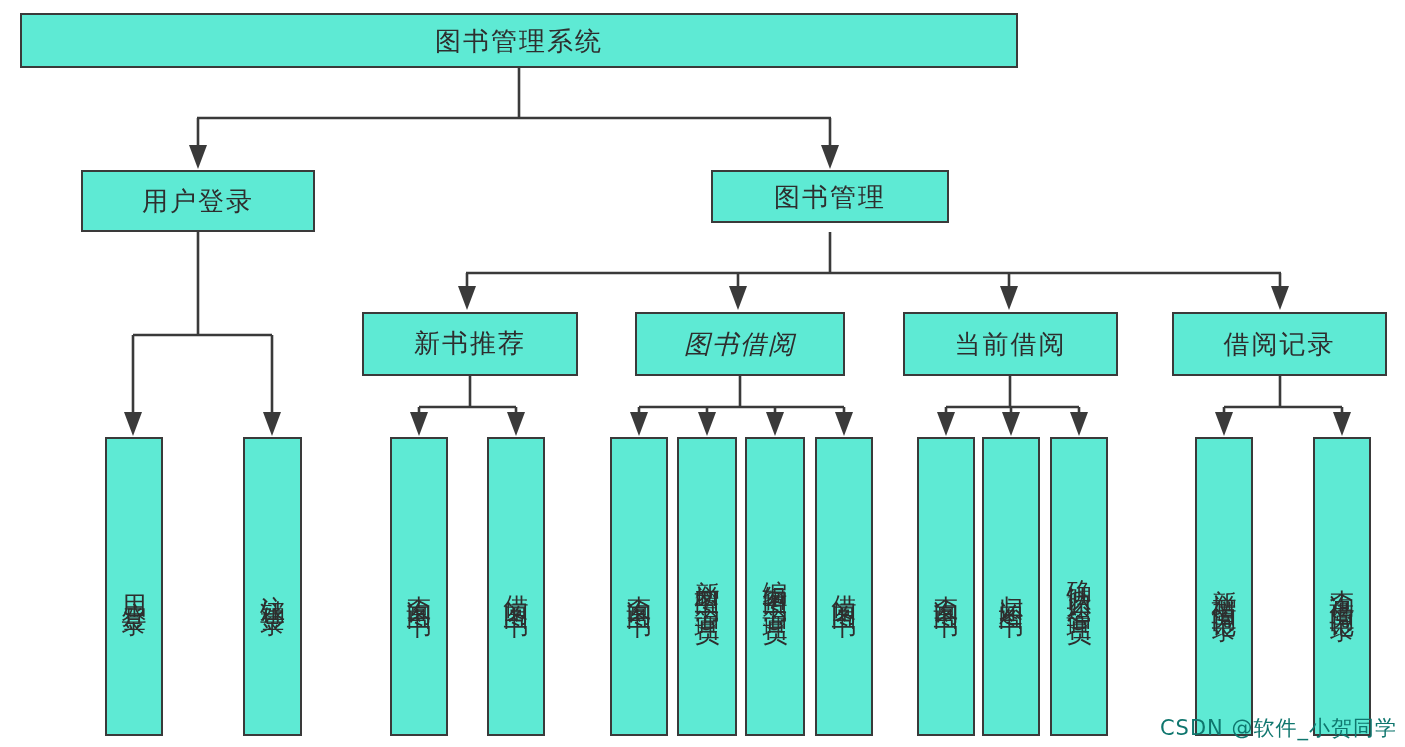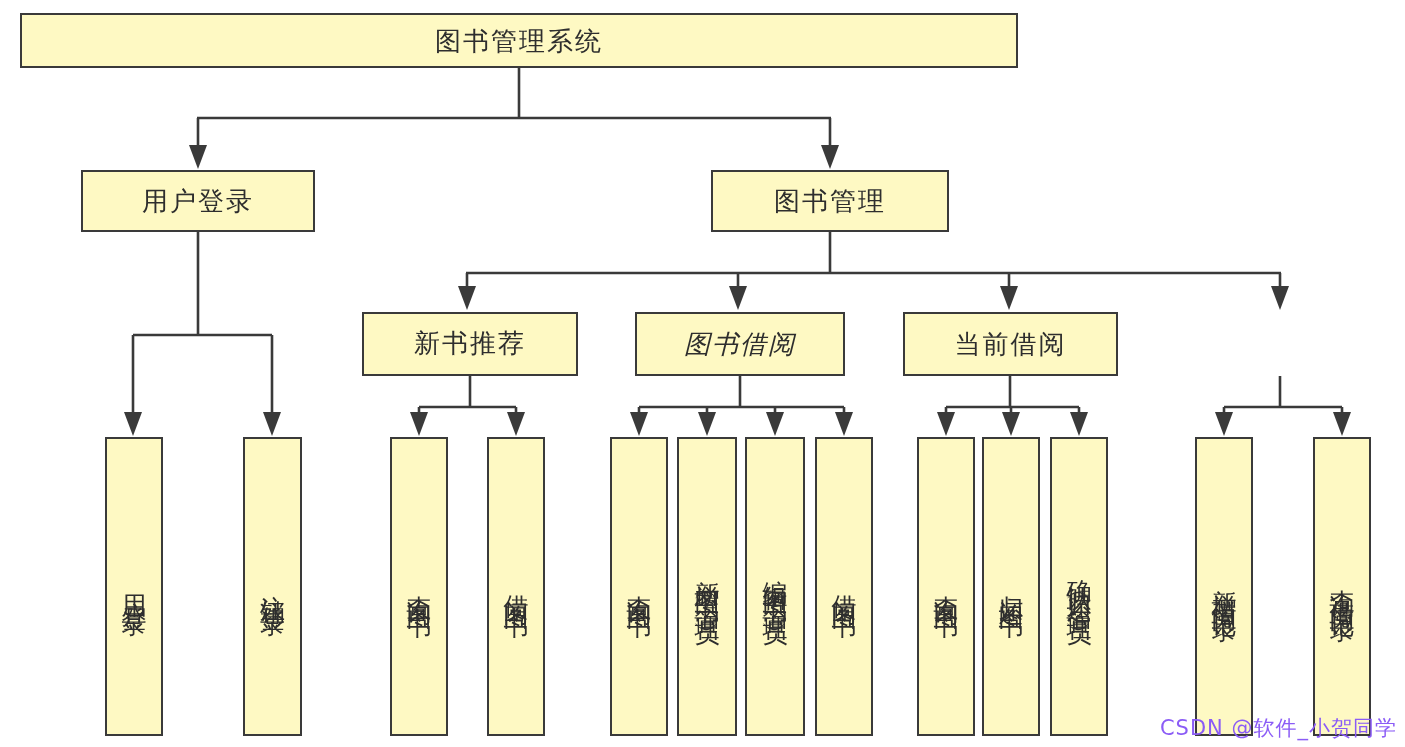--- a/index.html
+++ b/index.html
@@ -16,21 +16,21 @@
     left: 0; top: 0;
     width: 1405px; height: 747px;
     pointer-events: none;
   }
   .cl { stroke: #3a3a3a; stroke-width: 2.6; }
   .ah { fill: #3a3a3a; }
   .node {
     position: absolute;
     box-sizing: border-box;
     border: 2.5px solid #3a3a3a;
-    background: #fef9c3;
+    background: #5eead4;
     display: flex;
     align-items: center;
     justify-content: center;
     color: #2e2e2e;
     font-size: 26px;
     letter-spacing: 2px;
     line-height: 1;
     z-index: 2;
   }
   .node.v {
@@ -39,21 +39,21 @@
     letter-spacing: 6px;
     padding: 4px 0;
     font-size: 25px;
   }
   .watermark {
     position: absolute;
     top: 714px;
     right: 8px;
     font-size: 21px;
     letter-spacing: 1px;
-    color: #8b5cf6;
+    color: #0f766e;
     z-index: 6;
     white-space: nowrap;
   }
 </style>
 </head>
 <body>
 
 <div class="canvas">
 
   <svg class="connectors" viewBox="0 0 1405 747" xmlns="http://www.w3.org/2000/svg">
@@ -114,25 +114,26 @@
     <line class="cl" x1="1224" y1="407" x2="1342" y2="407"></line>
     <line class="cl" x1="1224" y1="407" x2="1224" y2="414"></line>
     <polygon class="ah" points="1215,412 1233,412 1224,436"></polygon>
     <line class="cl" x1="1342" y1="407" x2="1342" y2="414"></line>
     <polygon class="ah" points="1333,412 1351,412 1342,436"></polygon>
   </svg>
 
   <div class="node" style="left:20px; top:13px; width:998px; height:55px;">图书管理系统</div>
 
   <div class="node" style="left:81px; top:170px; width:234px; height:62px;">用户登录</div>
-  <div class="node" style="left:711px; top:170px; width:238px; height:62px;">图书管理</div>
+  <div class="node" style="left:711px; top:170px; width:238px; height:53px;">图书管理</div>
 
   <div class="node" style="left:362px; top:312px; width:216px; height:64px;font-family:Liberation Serif, serif;">新书推荐</div>
   <div class="node" style="left:635px; top:312px; width:210px; height:64px;font-style:italic;">图书借阅</div>
   <div class="node" style="left:903px; top:312px; width:215px; height:64px;">当前借阅</div>
+  <div class="node" style="left:1172px; top:312px; width:215px; height:64px;">借阅记录</div>
 
   <div class="node v" style="left:105px; top:437px; width:58px; height:299px;">用户登录</div>
   <div class="node v" style="left:243px; top:437px; width:59px; height:299px;">注销登录</div>
 
   <div class="node v" style="left:390px; top:437px; width:58px; height:299px;">查询图书</div>
   <div class="node v" style="left:487px; top:437px; width:58px; height:299px;">借阅图书</div>
 
   <div class="node v" style="left:610px; top:437px; width:58px; height:299px;">查询图书</div>
   <div class="node v" style="left:677px; top:437px; width:60px; height:299px;">新增图书（管理员）</div>
   <div class="node v" style="left:745px; top:437px; width:60px; height:299px;">编辑图书（管理员）</div>

